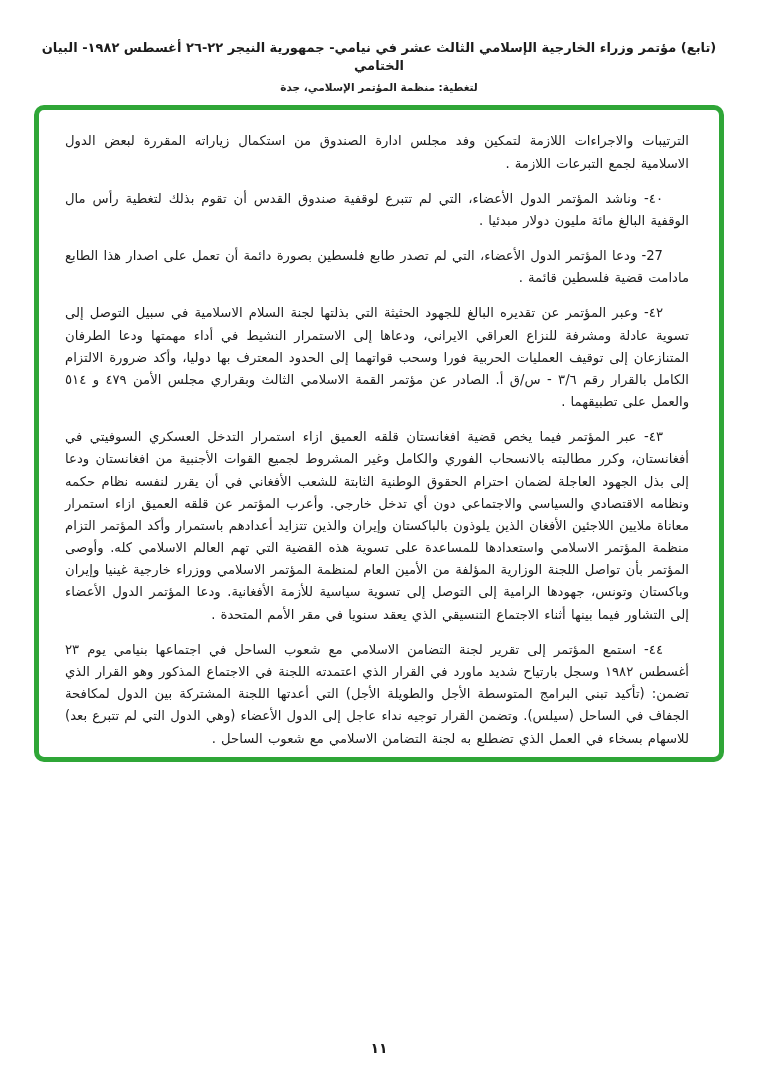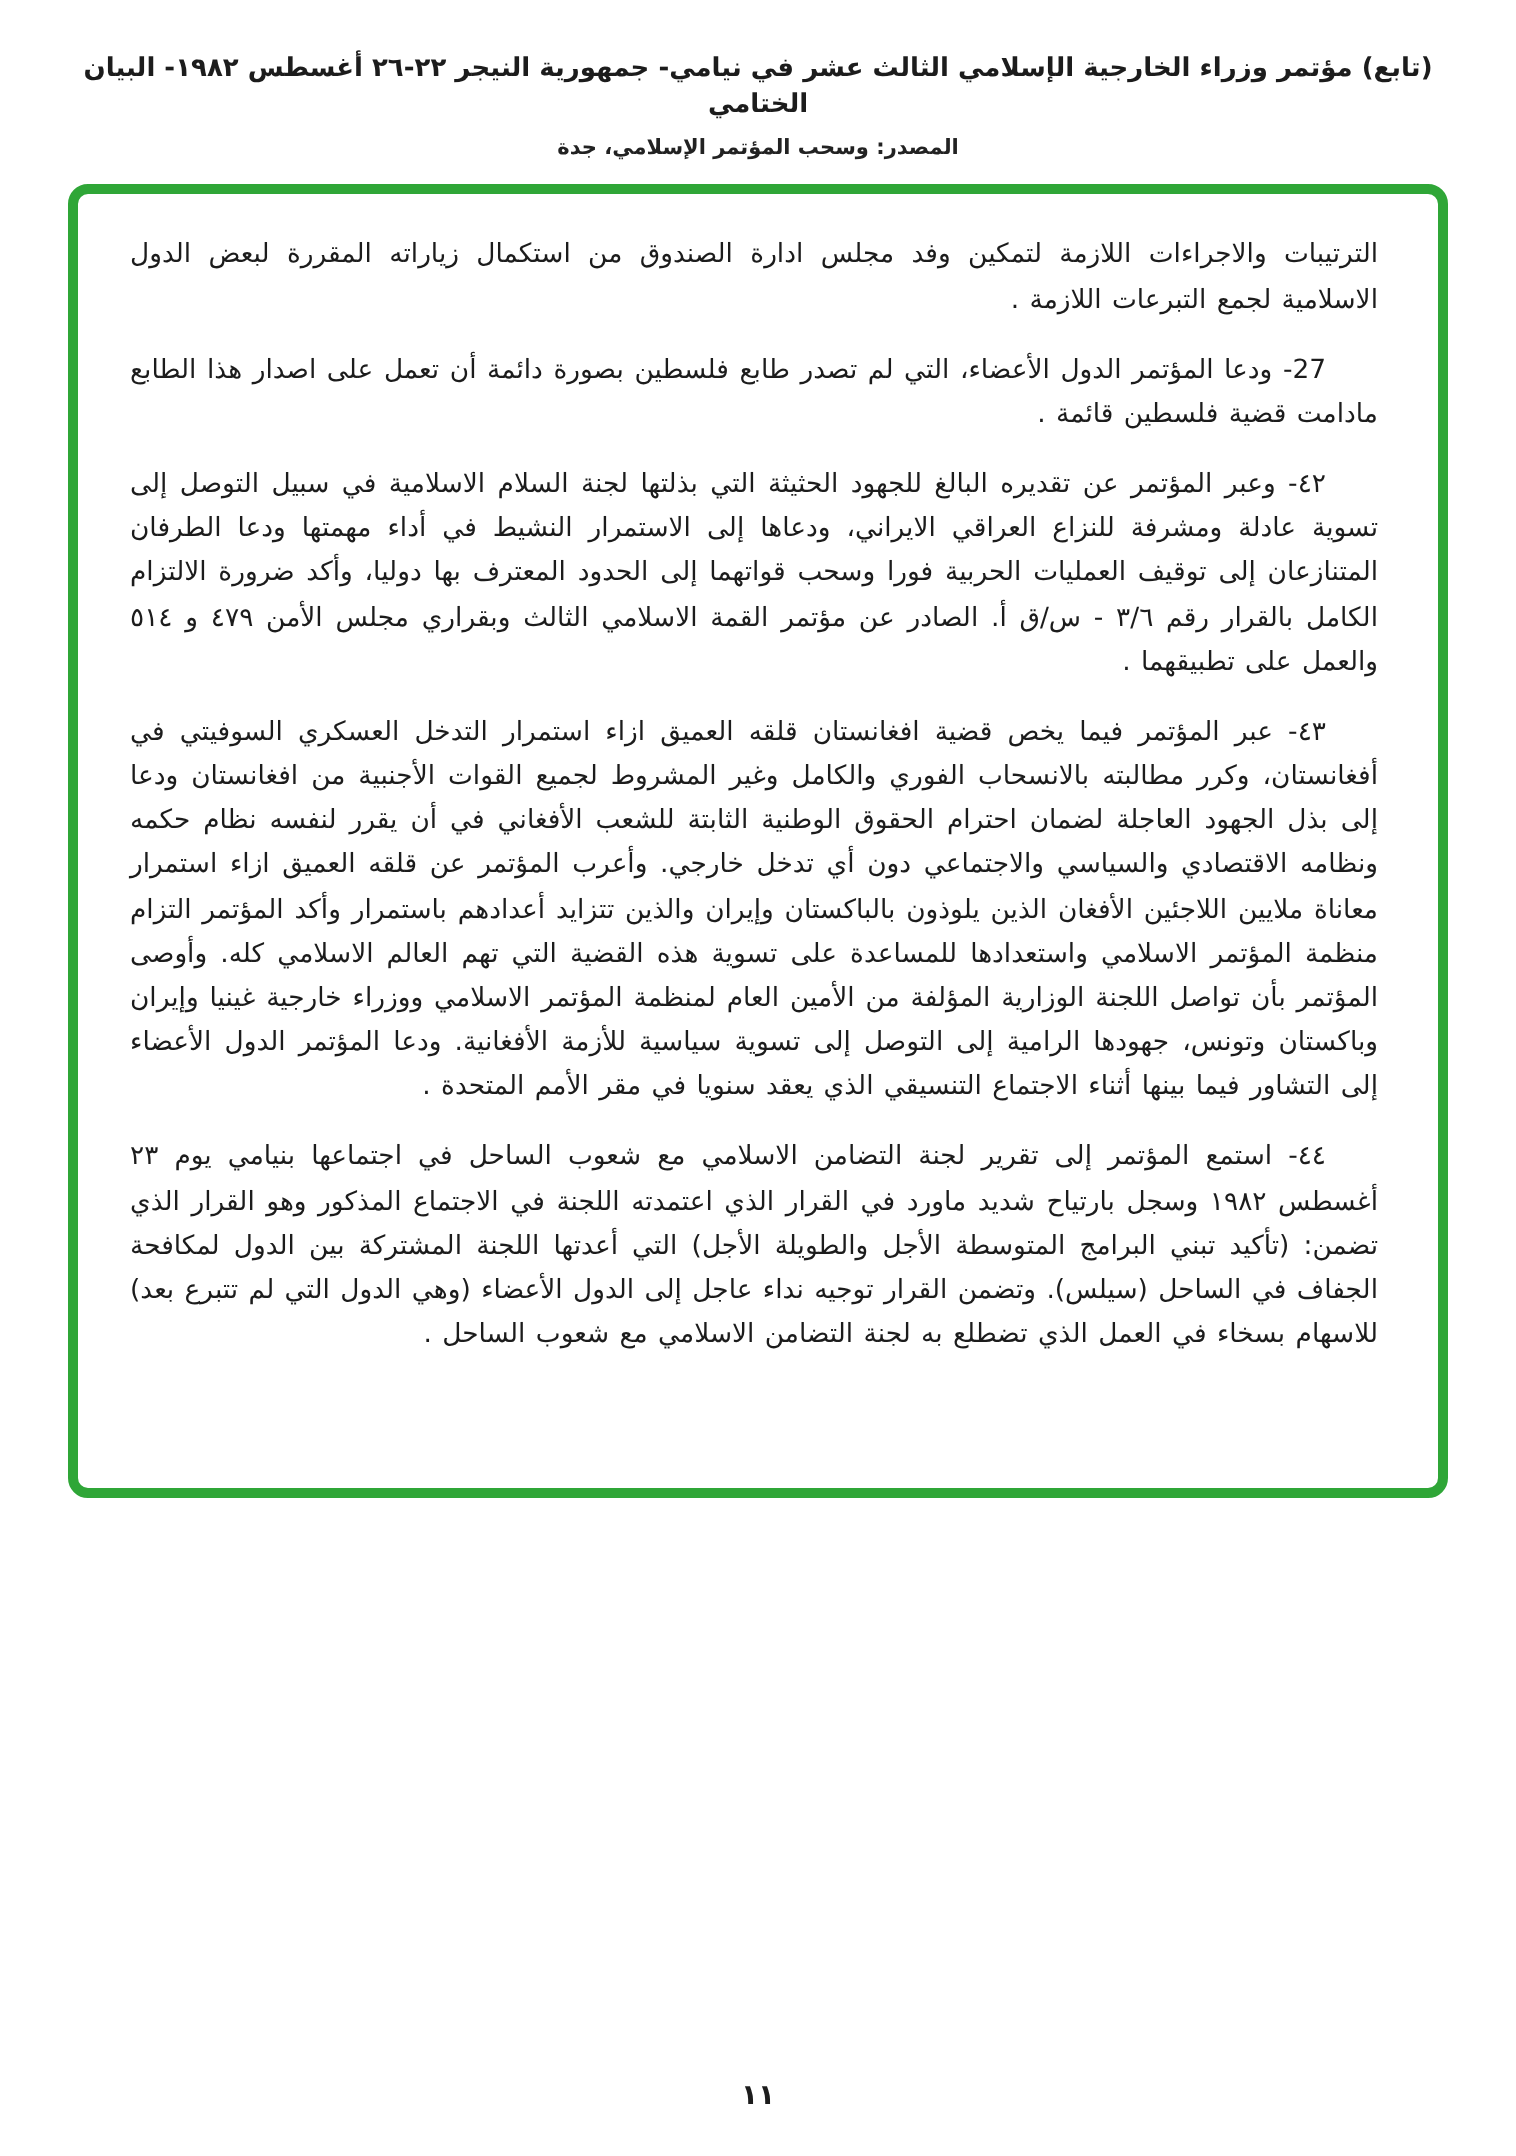--- a/index.html
+++ b/index.html
@@ -13,21 +13,21 @@
     background:var(--paper);
     font-family:"DejaVu Sans", sans-serif;
     color:var(--ink);
     direction:rtl;
     overflow:hidden;
     -webkit-font-smoothing:antialiased;
   }
   .page{
     width:758px;
     height:1078px;
-    padding-top:26px;
+    padding-top:39px;
     position:relative;
   }
   .doc-header{
     text-align:center;
     padding:0 18px;
   }
   .doc-title{
     font-size:13px;
     font-weight:bold;
     letter-spacing:0.2px;
@@ -72,25 +72,26 @@
     letter-spacing:2px;
   }
 </style>
 </head>
 <body>
 
 <div class="page">
 
   <header class="doc-header">
     <div class="doc-title">(تابع) مؤتمر وزراء الخارجية الإسلامي الثالث عشر في نيامي- جمهورية النيجر ٢٢-٢٦ أغسطس ١٩٨٢- البيان الختامي</div>
-    <div class="doc-source">المصدر: وسحب المؤتمر الإسلامي، جدة</div>
+    <div class="doc-source">لتغطية: منظمة المؤتمر الإسلامي، جدة</div>
   </header>
 
   <div class="content-box">
     <p>الترتيبات والاجراءات اللازمة لتمكين وفد مجلس ادارة الصندوق من استكمال زياراته المقررة لبعض الدول الاسلامية لجمع التبرعات اللازمة .</p>
+    <p class="indent">٤٠- وناشد المؤتمر الدول الأعضاء، التي لم تتبرع لوقفية صندوق القدس أن تقوم بذلك لتغطية رأس مال الوقفية البالغ مائة مليون دولار مبدئيا .</p>
     <p class="indent">27- ودعا المؤتمر الدول الأعضاء، التي لم تصدر طابع فلسطين بصورة دائمة أن تعمل على اصدار هذا الطابع مادامت قضية فلسطين قائمة .</p>
     <p class="indent">٤٢- وعبر المؤتمر عن تقديره البالغ للجهود الحثيثة التي بذلتها لجنة السلام الاسلامية في سبيل التوصل إلى تسوية عادلة ومشرفة للنزاع العراقي الايراني، ودعاها إلى الاستمرار النشيط في أداء مهمتها ودعا الطرفان المتنازعان إلى توقيف العمليات الحربية فورا وسحب قواتهما إلى الحدود المعترف بها دوليا، وأكد ضرورة الالتزام الكامل بالقرار رقم ٣/٦ - س/ق أ.  الصادر عن مؤتمر القمة الاسلامي الثالث وبقراري مجلس الأمن ٤٧٩ و ٥١٤ والعمل على تطبيقهما .</p>
     <p class="indent">٤٣- عبر المؤتمر فيما يخص قضية افغانستان قلقه العميق ازاء استمرار التدخل العسكري السوفيتي في أفغانستان، وكرر مطالبته بالانسحاب الفوري والكامل وغير المشروط لجميع القوات الأجنبية من افغانستان ودعا إلى بذل الجهود العاجلة لضمان احترام الحقوق الوطنية الثابتة للشعب الأفغاني في أن يقرر لنفسه نظام حكمه ونظامه الاقتصادي والسياسي والاجتماعي دون أي تدخل خارجي. وأعرب المؤتمر عن قلقه العميق ازاء استمرار معاناة ملايين اللاجئين الأفغان الذين يلوذون بالباكستان وإيران والذين تتزايد أعدادهم باستمرار وأكد المؤتمر التزام منظمة المؤتمر الاسلامي واستعدادها للمساعدة على تسوية هذه القضية التي تهم العالم الاسلامي كله. وأوصى المؤتمر بأن تواصل اللجنة الوزارية المؤلفة من الأمين العام لمنظمة المؤتمر الاسلامي ووزراء خارجية غينيا وإيران وباكستان وتونس، جهودها الرامية إلى التوصل إلى تسوية سياسية للأزمة الأفغانية. ودعا المؤتمر الدول الأعضاء إلى التشاور فيما بينها أثناء الاجتماع التنسيقي الذي يعقد سنويا في مقر الأمم المتحدة .</p>
     <p class="indent">٤٤- استمع المؤتمر إلى تقرير لجنة التضامن الاسلامي مع شعوب الساحل في اجتماعها بنيامي يوم ٢٣ أغسطس ١٩٨٢ وسجل بارتياح شديد ماورد في القرار الذي اعتمدته اللجنة في الاجتماع المذكور وهو القرار الذي تضمن: (تأكيد تبني البرامج المتوسطة الأجل والطويلة الأجل) التي أعدتها اللجنة المشتركة بين الدول لمكافحة الجفاف في الساحل (سيلس). وتضمن القرار توجيه نداء عاجل إلى الدول الأعضاء (وهي الدول التي لم تتبرع بعد) للاسهام بسخاء في العمل الذي تضطلع به لجنة التضامن الاسلامي مع شعوب الساحل .</p>
   </div>
 
   <div class="page-number">١١</div>
 
 </div>
 

